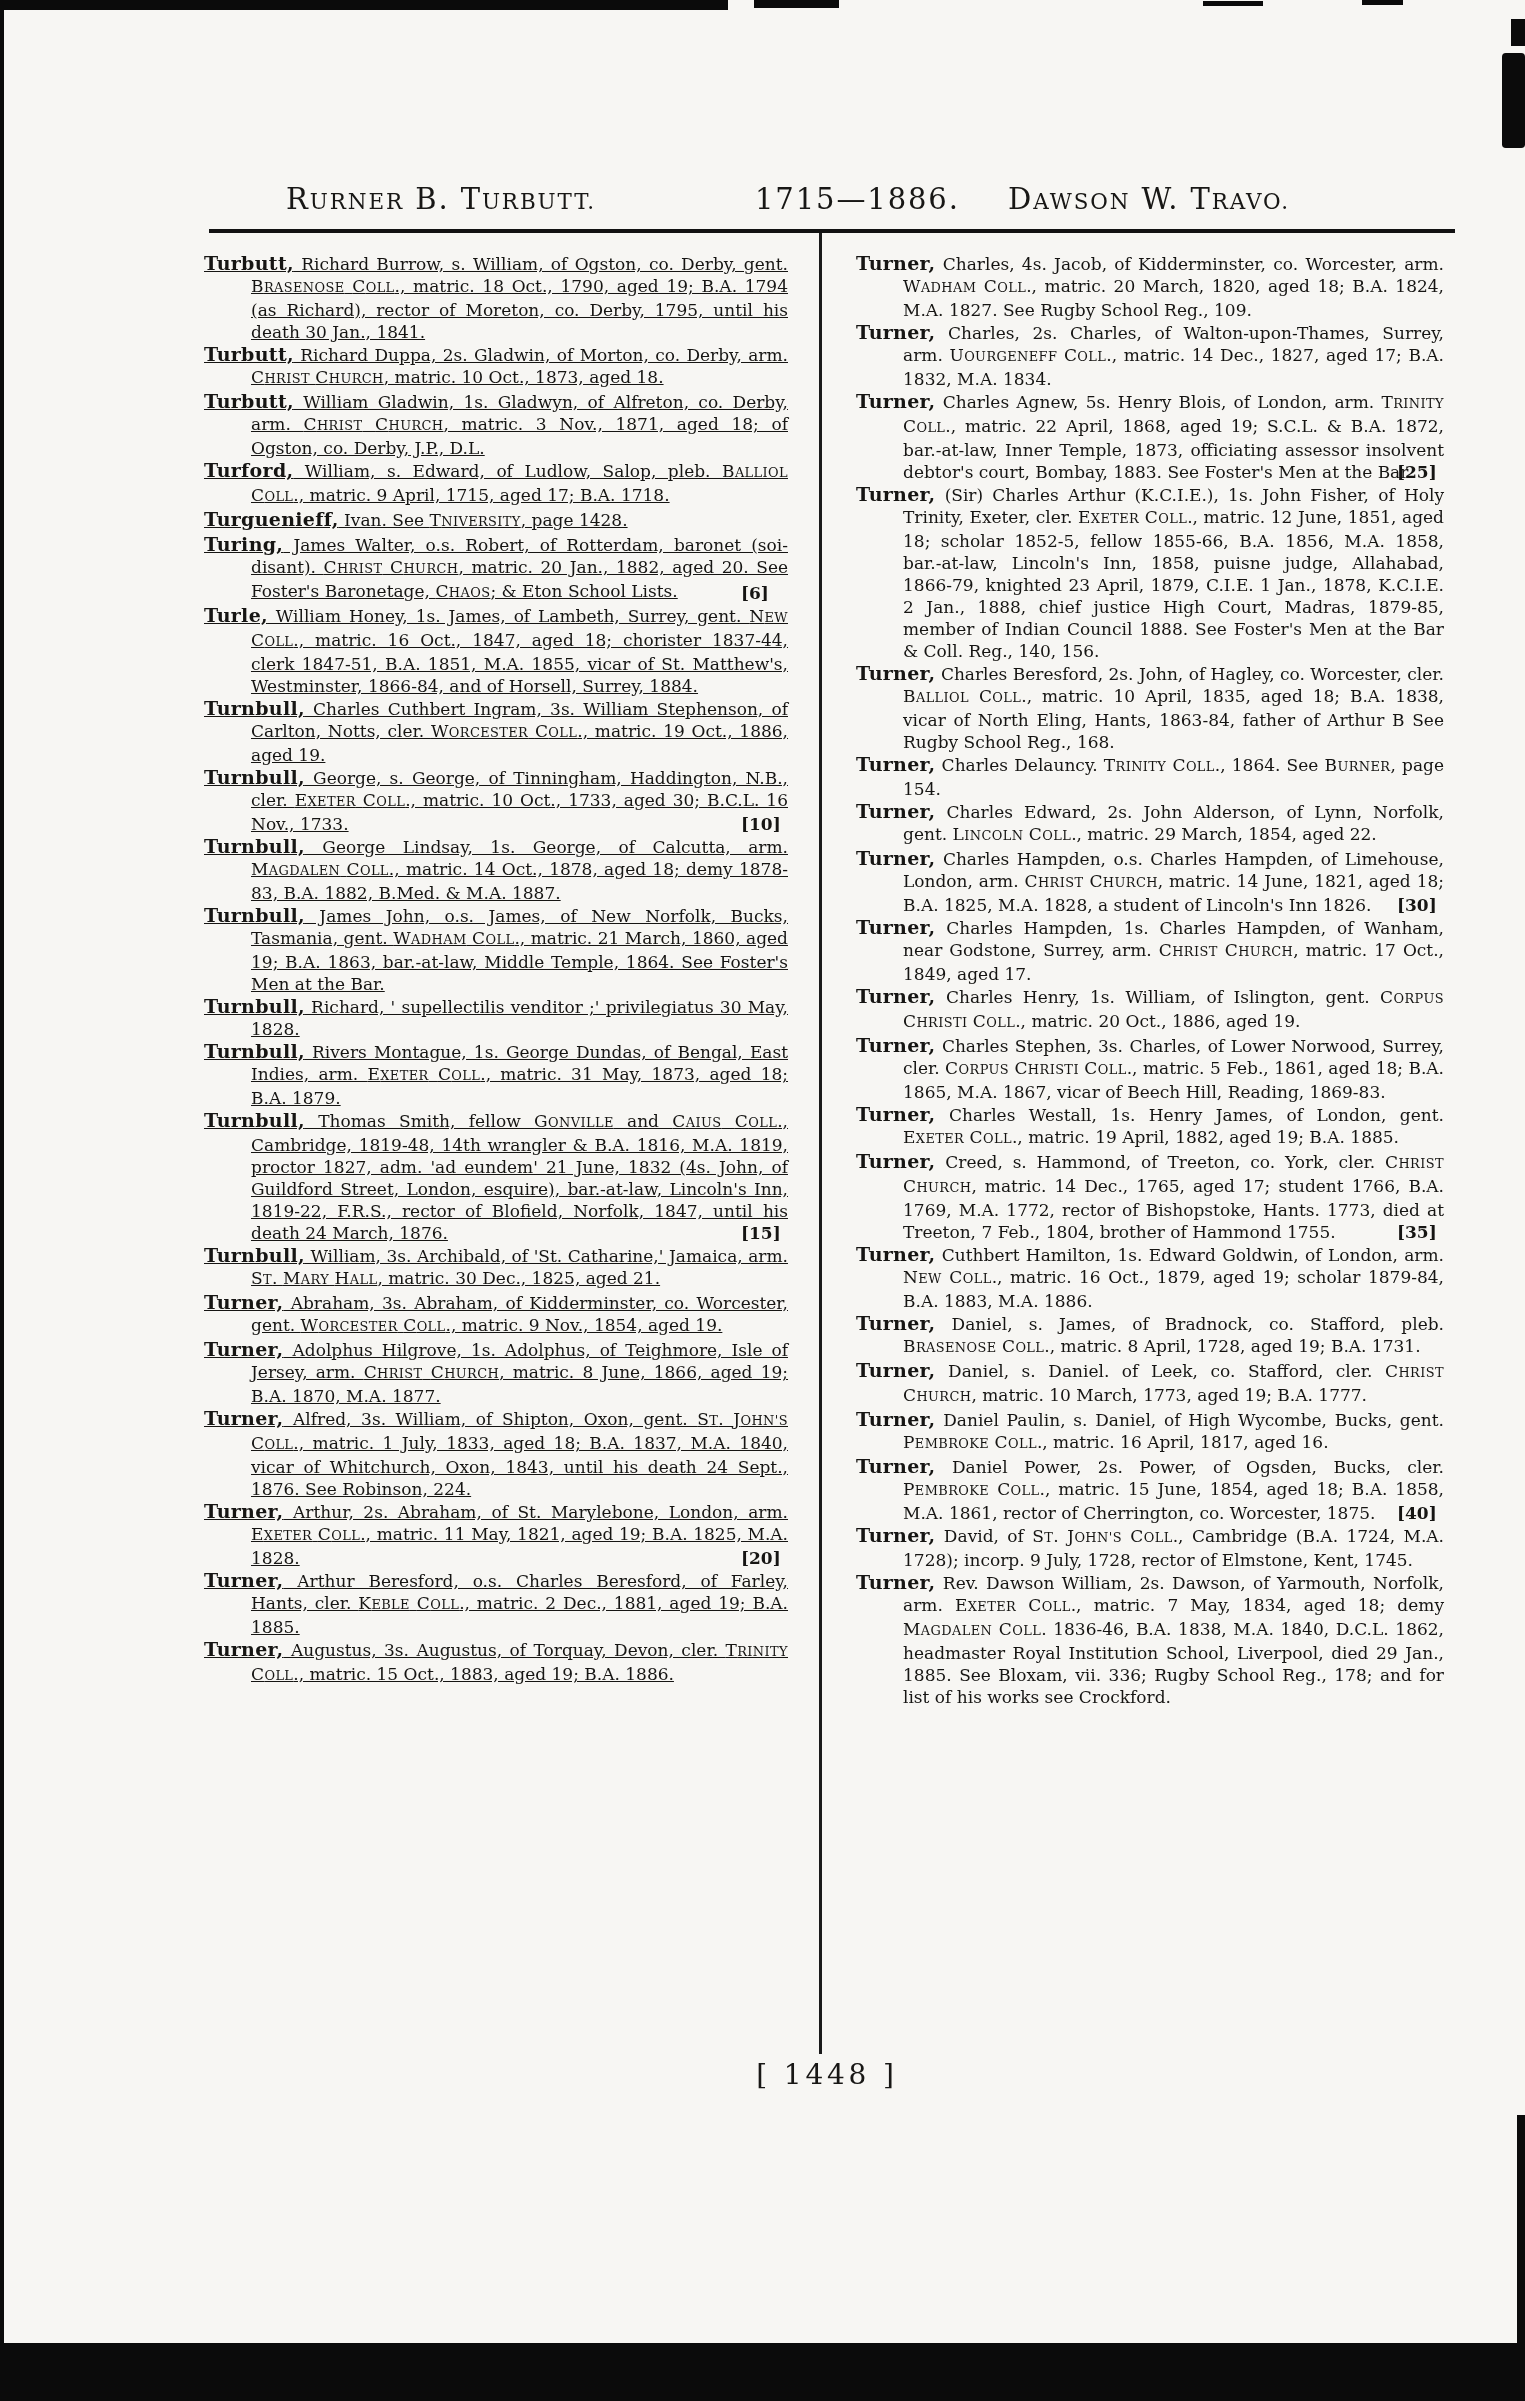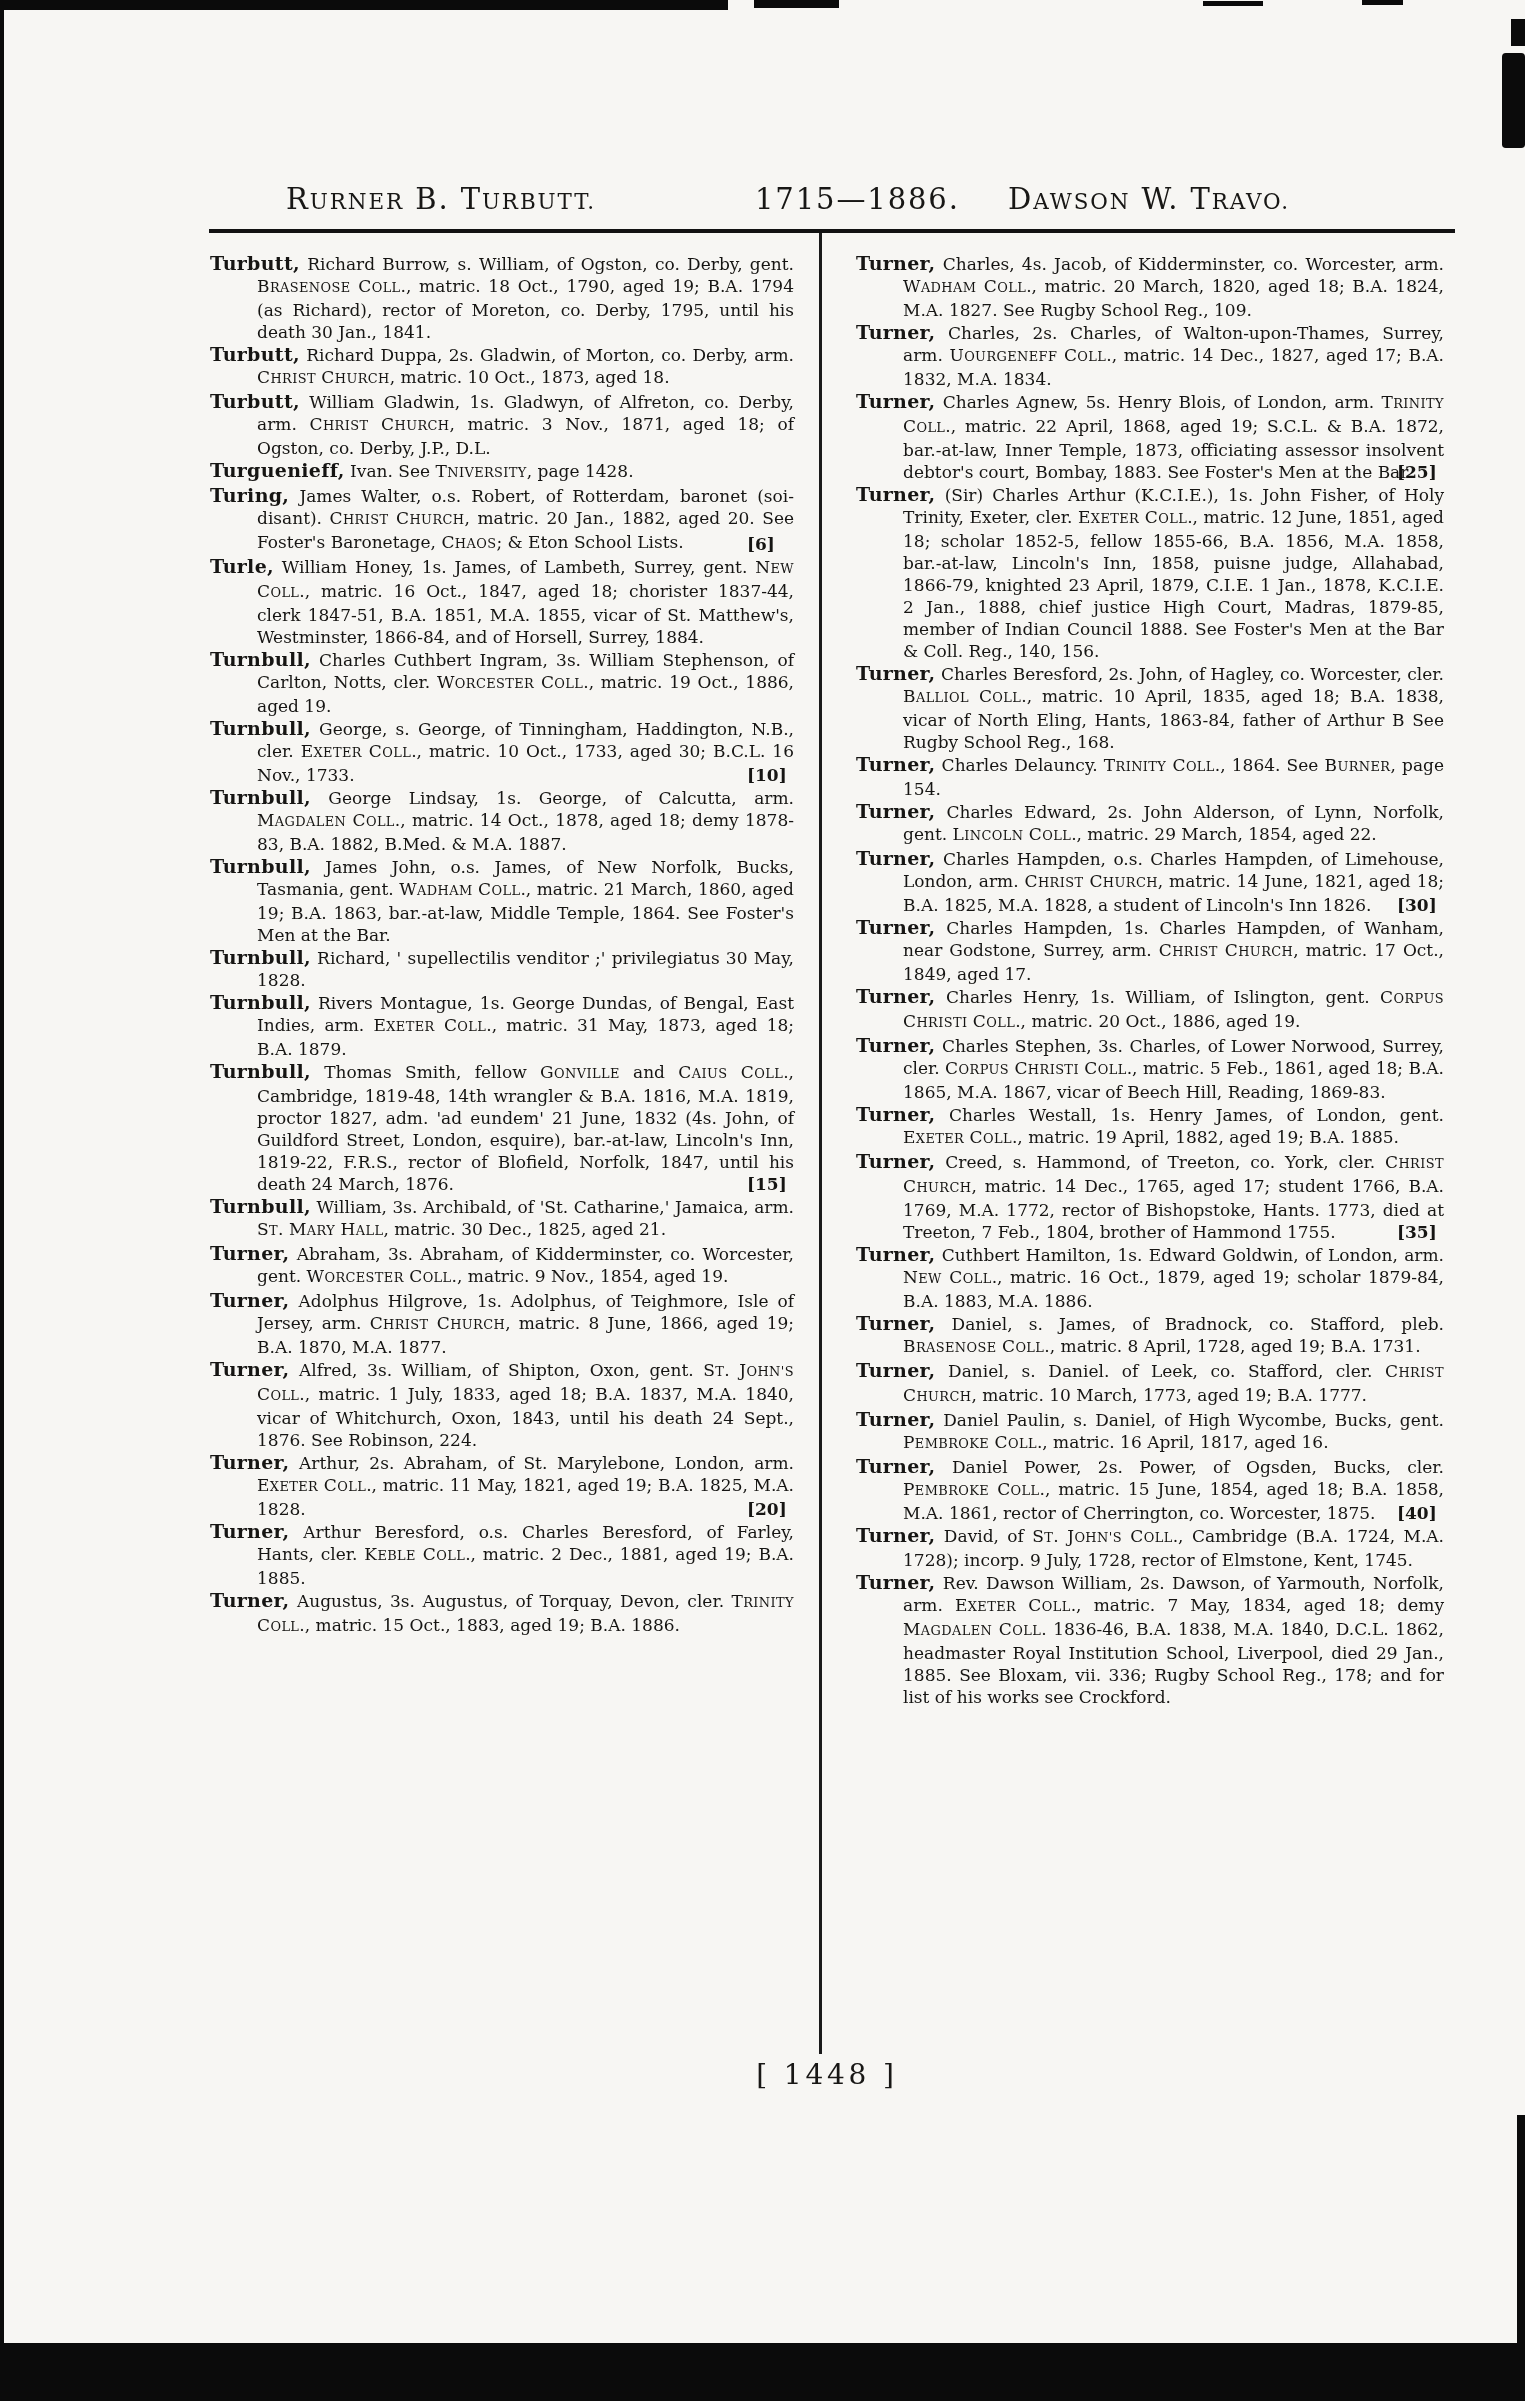--- a/index.html
+++ b/index.html
@@ -23,21 +23,21 @@
   
   .hdr{position:absolute;top:182px;font-size:29px;letter-spacing:1.9px;white-space:nowrap;color:#181715;}
   .hdr .sm{font-size:0.74em;}
   .hdr-left{left:286px;}
   .hdr-center{left:755px;}
   .hdr-right{left:1008px;}
   .rule{position:absolute;left:209px;top:229px;width:1246px;height:4.4px;background:#121212;}
   .divider{position:absolute;left:819px;top:233px;width:2.5px;height:1821px;background:#1a1a1a;}
   
   .col{position:absolute;top:252px;}
-  .col-left{left:210px;width:584px;}
+  .col-left{left:204px;width:584px;text-decoration:underline;}
   .col-right{left:856px;width:588px;}
   .entry{
     margin:0;padding-left:47px;text-indent:-47px;position:relative;
     font-size:17px;line-height:22px;text-align:justify;
   }
   .surname{font-weight:bold;font-size:19px;letter-spacing:0.3px;}
   .cr{font-size:0.76em;letter-spacing:0.4px;}
   .marker{position:absolute;right:0;bottom:0;font-weight:bold;font-size:17px;}
   .pageno{
     position:absolute;left:732px;top:2058px;width:190px;text-align:center;
@@ -61,20 +61,21 @@
 <span class="hdr hdr-center">1715—1886.</span>
 <span class="hdr hdr-right">D<span class="sm">AWSON</span> W. T<span class="sm">RAVO.</span></span>
 
 <div class="rule"></div>
 <div class="divider"></div>
 
 <div class="col col-left" id="col-left">
     <p class="entry"><span class="surname">Turbutt,</span><span> Richard Burrow, s. William, of Ogston, co. Derby, gent. <span class="cr" style="font-size:1em">B</span><span class="cr">RASENOSE</span> <span class="cr" style="font-size:1em">C</span><span class="cr">OLL</span>., matric. 18 Oct., 1790, aged 19; B.A. 1794 (as Richard), rector of Moreton, co. Derby, 1795, until his death 30 Jan., 1841.</span></p>
     <p class="entry"><span class="surname">Turbutt,</span><span> Richard Duppa, 2s. Gladwin, of Morton, co. Derby, arm. <span class="cr" style="font-size:1em">C</span><span class="cr">HRIST</span> <span class="cr" style="font-size:1em">C</span><span class="cr">HURCH</span>, matric. 10 Oct., 1873, aged 18.</span></p>
     <p class="entry"><span class="surname">Turbutt,</span><span> William Gladwin, 1s. Gladwyn, of Alfreton, co. Derby, arm. <span class="cr" style="font-size:1em">C</span><span class="cr">HRIST</span> <span class="cr" style="font-size:1em">C</span><span class="cr">HURCH</span>, matric. 3 Nov., 1871, aged 18; of Ogston, co. Derby, J.P., D.L.</span></p>
+    <p class="entry"><span class="surname">Turford,</span><span> William, s. Edward, of Ludlow, Salop, pleb. <span class="cr" style="font-size:1em">B</span><span class="cr">ALLIOL</span> <span class="cr" style="font-size:1em">C</span><span class="cr">OLL</span>., matric. 9 April, 1715, aged 17; B.A. 1718.</span></p>
     <p class="entry"><span class="surname">Turguenieff,</span><span> Ivan. See <span class="cr" style="font-size:1em">T</span><span class="cr">NIVERSITY</span>, page 1428.</span></p>
     <p class="entry"><span class="surname">Turing,</span><span> James Walter, o.s. Robert, of Rotterdam, baronet (soi-disant). <span class="cr" style="font-size:1em">C</span><span class="cr">HRIST</span> <span class="cr" style="font-size:1em">C</span><span class="cr">HURCH</span>, matric. 20 Jan., 1882, aged 20. See Foster's Baronetage, <span class="cr" style="font-size:1em">C</span><span class="cr">HAOS</span>; &amp; Eton School Lists.</span><span class="marker">[6]</span></p>
     <p class="entry"><span class="surname">Turle,</span><span> William Honey, 1s. James, of Lambeth, Surrey, gent. <span class="cr" style="font-size:1em">N</span><span class="cr">EW</span> <span class="cr" style="font-size:1em">C</span><span class="cr">OLL</span>., matric. 16 Oct., 1847, aged 18; chorister 1837-44, clerk 1847-51, B.A. 1851, M.A. 1855, vicar of St. Matthew's, Westminster, 1866-84, and of Horsell, Surrey, 1884.</span></p>
     <p class="entry"><span class="surname">Turnbull,</span><span> Charles Cuthbert Ingram, 3s. William Stephenson, of Carlton, Notts, cler. <span class="cr" style="font-size:1em">W</span><span class="cr">ORCESTER</span> <span class="cr" style="font-size:1em">C</span><span class="cr">OLL</span>., matric. 19 Oct., 1886, aged 19.</span></p>
     <p class="entry"><span class="surname">Turnbull,</span><span> George, s. George, of Tinningham, Haddington, N.B., cler. <span class="cr" style="font-size:1em">E</span><span class="cr">XETER</span> <span class="cr" style="font-size:1em">C</span><span class="cr">OLL</span>., matric. 10 Oct., 1733, aged 30; B.C.L. 16 Nov., 1733.</span><span class="marker">[10]</span></p>
     <p class="entry"><span class="surname">Turnbull,</span><span> George Lindsay, 1s. George, of Calcutta, arm. <span class="cr" style="font-size:1em">M</span><span class="cr">AGDALEN</span> <span class="cr" style="font-size:1em">C</span><span class="cr">OLL</span>., matric. 14 Oct., 1878, aged 18; demy 1878-83, B.A. 1882, B.Med. &amp; M.A. 1887.</span></p>
     <p class="entry"><span class="surname">Turnbull,</span><span> James John, o.s. James, of New Norfolk, Bucks, Tasmania, gent. <span class="cr" style="font-size:1em">W</span><span class="cr">ADHAM</span> <span class="cr" style="font-size:1em">C</span><span class="cr">OLL</span>., matric. 21 March, 1860, aged 19; B.A. 1863, bar.-at-law, Middle Temple, 1864. See Foster's Men at the Bar.</span></p>
     <p class="entry"><span class="surname">Turnbull,</span><span> Richard, ' supellectilis venditor ;' privilegiatus 30 May, 1828.</span></p>
     <p class="entry"><span class="surname">Turnbull,</span><span> Rivers Montague, 1s. George Dundas, of Bengal, East Indies, arm. <span class="cr" style="font-size:1em">E</span><span class="cr">XETER</span> <span class="cr" style="font-size:1em">C</span><span class="cr">OLL</span>., matric. 31 May, 1873, aged 18; B.A. 1879.</span></p>
     <p class="entry"><span class="surname">Turnbull,</span><span> Thomas Smith, fellow <span class="cr" style="font-size:1em">G</span><span class="cr">ONVILLE</span> and <span class="cr" style="font-size:1em">C</span><span class="cr">AIUS</span> <span class="cr" style="font-size:1em">C</span><span class="cr">OLL</span>., Cambridge, 1819-48, 14th wrangler &amp; B.A. 1816, M.A. 1819, proctor 1827, adm. 'ad eundem' 21 June, 1832 (4s. John, of Guildford Street, London, esquire), bar.-at-law, Lincoln's Inn, 1819-22, F.R.S., rector of Blofield, Norfolk, 1847, until his death 24 March, 1876.</span><span class="marker">[15]</span></p>

